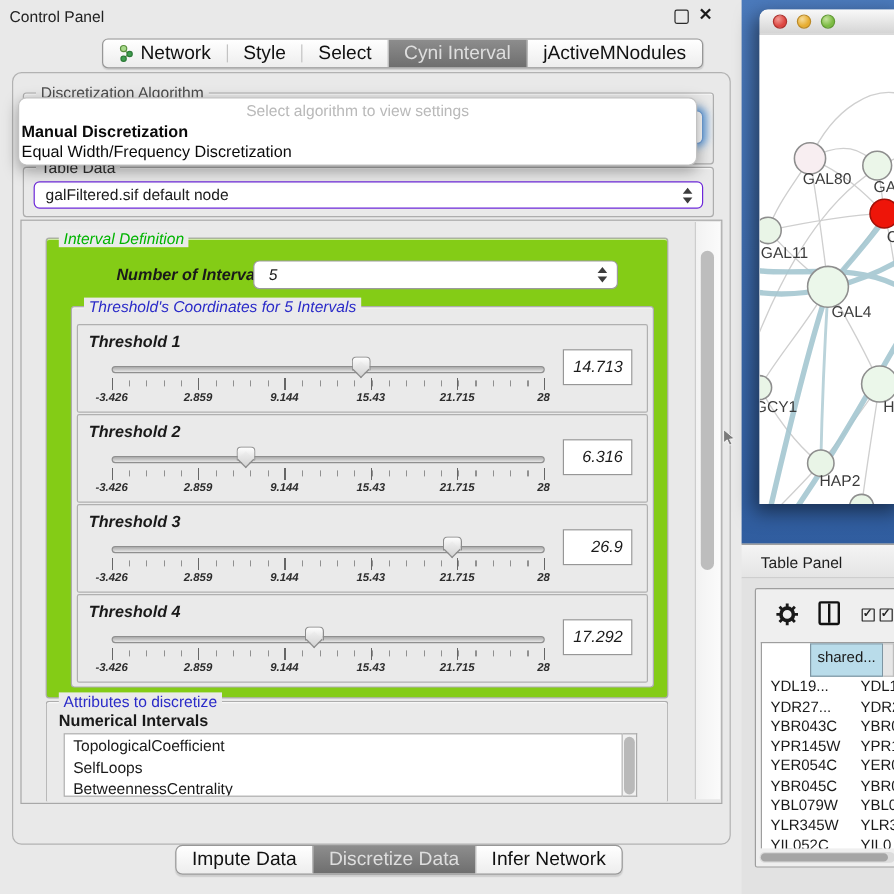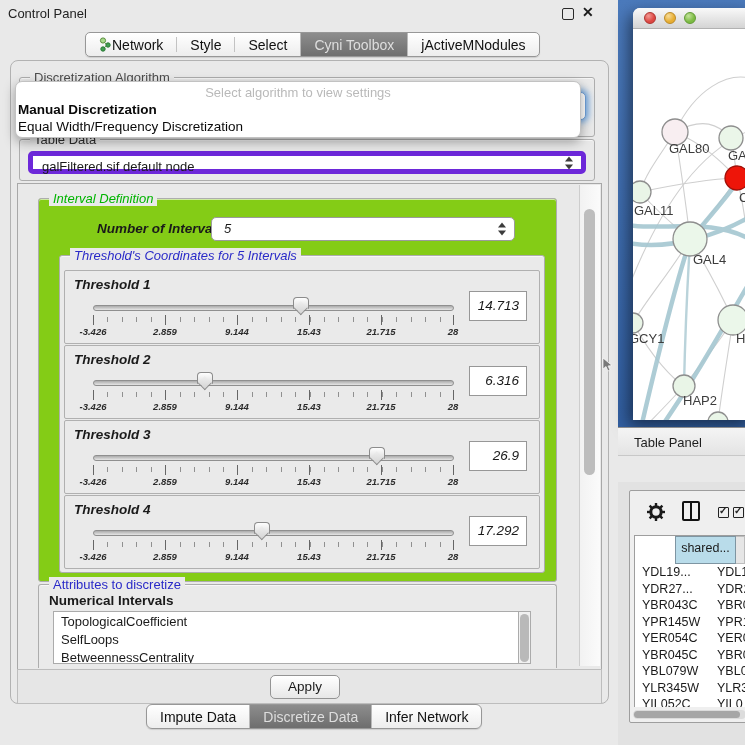--- a/index.html
+++ b/index.html
@@ -7,34 +7,34 @@
           font-family:"Liberation Sans",sans-serif;color:#1a1a1a;}
   .abs{position:absolute;}
 
   
   .cp-title{left:8px;top:6px;font-size:13px;color:#222;}
   .float-btn{left:562px;top:8px;width:10px;height:10px;border:1.5px solid #2a2a2a;border-radius:2px;background:transparent;}
   .close-btn{left:582px;top:4px;font-size:14px;font-weight:bold;color:#1a1a1a;}
 
   .tabbar{display:flex;align-items:stretch;height:23px;border:1px solid #979797;border-radius:5px;
           background:linear-gradient(#ffffff,#ededed);overflow:hidden;box-shadow:0 1px 1px rgba(0,0,0,.12);}
-  .seg{display:flex;align-items:center;gap:0;padding:0 13px;font-size:14px;color:#111;white-space:nowrap;}
+  .seg{display:flex;align-items:center;gap:5px;padding:0 13px;font-size:16px;color:#111;white-space:nowrap;}
   .seg.sel{background:linear-gradient(#8d8d8d,#6e6e6e);color:#dedede;}
   .seg.bordered{border-left:1px solid #b9b9b9;}
   .segdiv{width:1px;background:#c3c3c3;margin:4px 0;}
 
   .cp-content{left:10px;top:60px;width:597px;height:642px;border:1px solid #b2b2b2;border-radius:8px;background:#e9e9e9;}
 
   .groupbox{position:absolute;border:1px solid #adadad;border-radius:3px;box-shadow:inset 0 1px 0 rgba(255,255,255,.6);}
   .legend{position:absolute;top:-8px;left:10px;background:#e9e9e9;padding:0 4px;font-size:13px;}
   .legend.gray{color:#4c4c4c;}
   .legend.green{color:#00b400;}
   .legend.blue{color:#2a2ac8;}
 
-  .combo{position:absolute;background:#fff;border:5px solid #6d28d9;border-radius:5px;font-size:13px;
+  .combo{position:absolute;background:#fff;border:1px solid #6d28d9;border-radius:5px;font-size:13px;
          line-height:22px;padding-left:9px;box-sizing:border-box;}
   .combo.glow{border:1px solid #6f9fd8;box-shadow:0 0 6px 2.5px rgba(92,156,224,.85);}
   .stepper{position:absolute;right:7px;top:50%;width:9px;height:15px;transform:translateY(-50%);}
   .stepper:before,.stepper:after{content:"";position:absolute;left:0;border-left:4.5px solid transparent;border-right:4.5px solid transparent;}
   .stepper:before{top:1px;border-bottom:5px solid #3c3c3c;}
   .stepper:after{bottom:1px;border-top:5px solid #3c3c3c;}
 
   
   .popup{left:4px;top:20px;width:564px;height:55px;background:#fff;border:1px solid #c2c2c2;border-radius:7px;
          box-shadow:0 4px 12px rgba(0,0,0,.35);z-index:30;}
@@ -84,21 +84,21 @@
   .net-window{left:633px;top:8px;width:120px;height:412px;background:#fff;border-radius:7px 0 0 0;
               box-shadow:-4px 6px 16px rgba(0,0,0,.5);}
   .net-titlebar{height:20px;background:linear-gradient(#f9f9f9,#d4d4d4);border-bottom:1px solid #b1b1b1;
                 border-radius:7px 0 0 0;display:flex;align-items:center;padding-left:11px;gap:8px;}
   .light{width:12px;height:12px;border-radius:50%;box-sizing:border-box;}
   .light.red{background:radial-gradient(circle at 35% 30%,#f29a94,#dd4742 60%);border:1px solid #ad332f;}
   .light.yellow{background:radial-gradient(circle at 35% 30%,#f6dc9a,#e7ad31 60%);border:1px solid #bb8a28;}
   .light.green{background:radial-gradient(circle at 35% 30%,#c4e39c,#7cbb43 60%);border:1px solid #619a34;}
   .net-body{position:relative;width:100%;height:391px;overflow:hidden;background:#fff;}
 
-  .tp-header{left:618px;top:427px;width:127px;height:29px;background:linear-gradient(#f4f4f4,#e4e4e4);
+  .tp-header{left:618px;top:453px;width:127px;height:29px;background:linear-gradient(#f4f4f4,#e4e4e4);
              border-top:1px solid #8d8d8d;border-bottom:1px solid #c8c8c8;font-size:13px;line-height:29px;
              padding-left:16px;box-sizing:border-box;color:#1e1e1e;}
   .tp-content{left:618px;top:482px;width:127px;height:263px;background:#e2e2e2;}
   .tp-inner{position:absolute;left:11px;top:8px;width:120px;height:231px;background:#efefef;border:1px solid #9e9e9e;border-radius:2px;}
   .gear-icon{position:absolute;left:16px;top:11px;}
   .cols-icon{position:absolute;left:52px;top:10px;width:18px;height:20px;border:2px solid #111;border-radius:2px;box-sizing:border-box;}
   .cols-icon:after{content:"";position:absolute;left:6px;top:0;width:2px;height:16px;background:#111;}
   .cbx{position:absolute;top:16px;width:11px;height:11px;border:1.5px solid #222;border-radius:1px;box-sizing:border-box;}
   .cbx:after{content:"✓";position:absolute;left:0px;top:-3px;font-size:10px;font-weight:bold;color:#222;}
   .tp-table{position:absolute;left:4px;top:44px;width:112px;height:172px;background:#fff;overflow:hidden;border:1px solid #9e9e9e;border-bottom:none;box-sizing:border-box;}
@@ -135,21 +135,21 @@
       </div>
       <span class="segdiv"></span>
       <div class="seg">
         <span>Style</span>
       </div>
       <span class="segdiv"></span>
       <div class="seg">
         <span>Select</span>
       </div>
       <div class="seg sel bordered">
-        <span>Cyni Toolbox</span>
+        <span>Cyni Interval</span>
       </div>
       <div class="seg bordered">
         <span>jActiveMNodules</span>
       </div>
     </div>
 
   <div class="abs cp-content">
 
     <div class="groupbox" style="left:8px;top:16px;width:574px;height:58px;">
       <span class="legend gray">Discretization Algorithm</span>
@@ -252,23 +252,20 @@
         <div class="attr-vtrack">
             <div class="attr-vthumb"></div>
           </div>
       </div>
 
       <div class="vtrack">
         <div class="vthumb"></div>
       </div>
     </div>
 
-    <div class="abs apply-strip">
-      <div class="apply-btn">Apply</div>
-    </div>
   </div>
 
   <div class="abs tabbar" style="left:146px;top:704px;border-radius:6px;">
       <div class="seg">
         <span>Impute Data</span>
       </div>
       <div class="seg sel bordered">
         <span>Discretize Data</span>
       </div>
       <div class="seg bordered">

